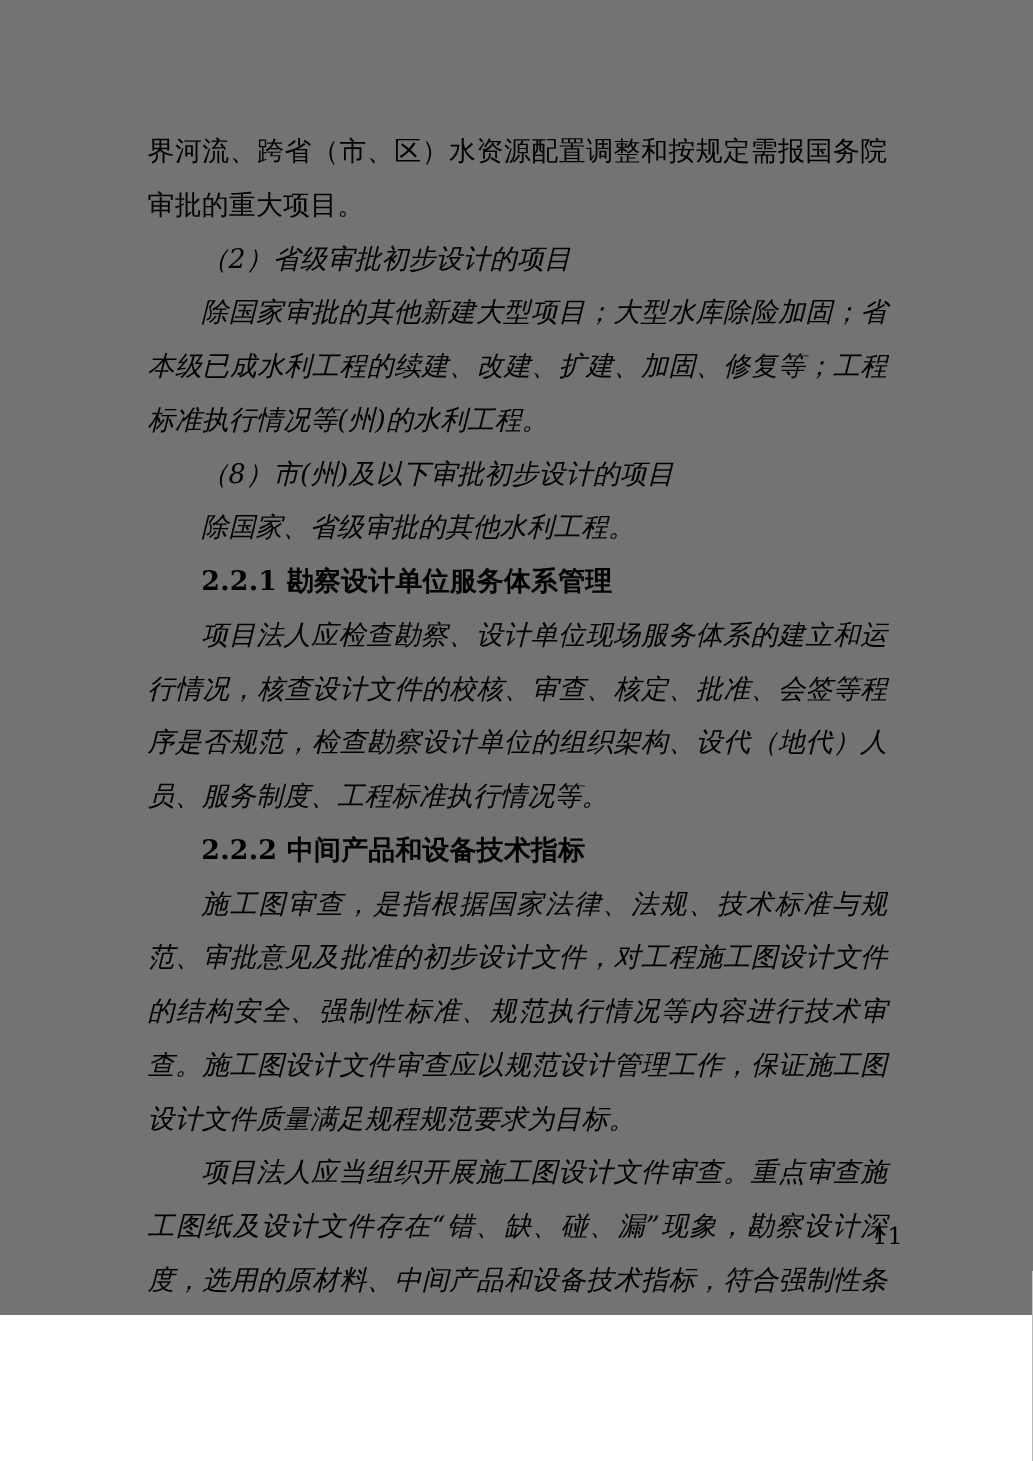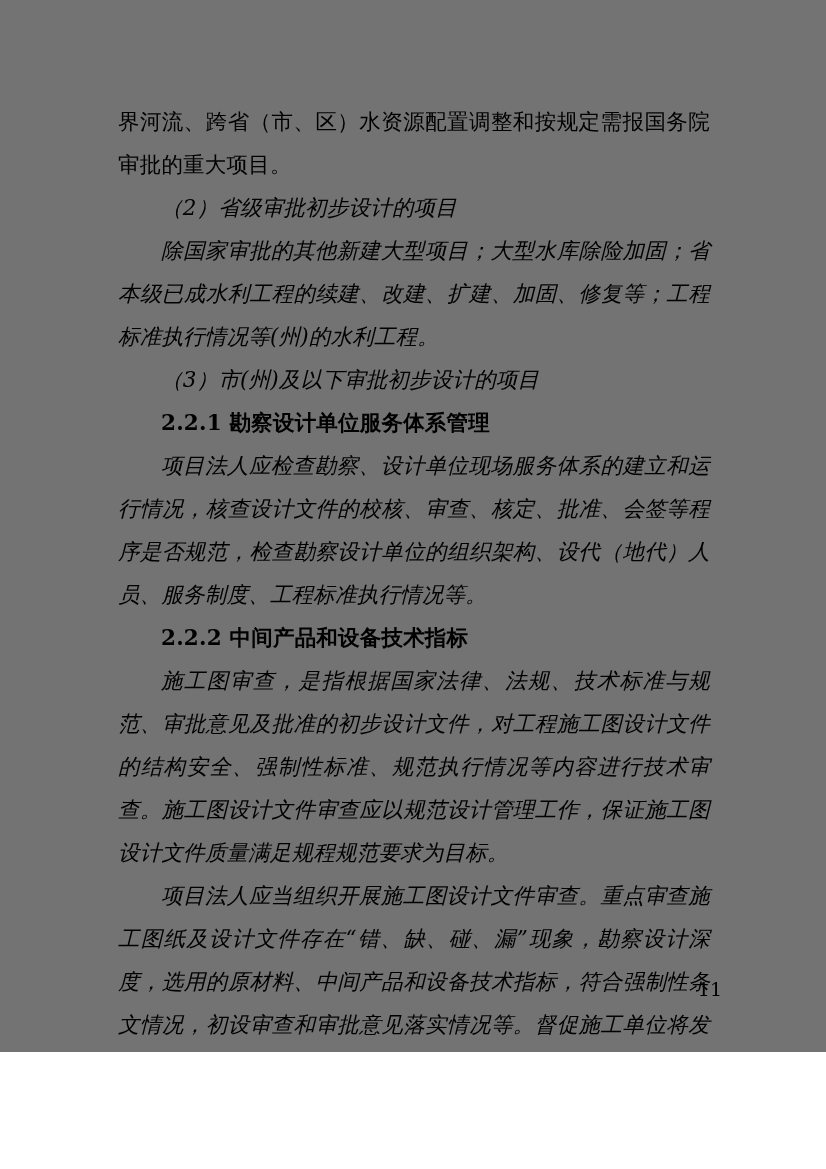--- a/index.html
+++ b/index.html
@@ -51,21 +51,22 @@
   }
 </style>
 </head>
 <body>
 
 <div class="page">
   <div class="content">
     <p class="body">界河流、跨省（市、区）水资源配置调整和按规定需报国务院审批的重大项目。</p>
     <p class="indent">（2）省级审批初步设计的项目</p>
     <p class="indent">除国家审批的其他新建大型项目；大型水库除险加固；省本级已成水利工程的续建、改建、扩建、加固、修复等；工程标准执行情况等(州)的水利工程。</p>
-    <p class="indent">（3）市(州)及以下审批初步设计的项目</p>
+    <p class="indent">（8）市(州)及以下审批初步设计的项目</p>
+    <p class="indent">除国家、省级审批的其他水利工程。</p>
     <p class="heading">2.2.1 勘察设计单位服务体系管理</p>
     <p class="indent">项目法人应检查勘察、设计单位现场服务体系的建立和运行情况，核查设计文件的校核、审查、核定、批准、会签等程序是否规范，检查勘察设计单位的组织架构、设代（地代）人员、服务制度、工程标准执行情况等。</p>
     <p class="heading">2.2.2 中间产品和设备技术指标</p>
     <p class="indent">施工图审查，是指根据国家法律、法规、技术标准与规范、审批意见及批准的初步设计文件，对工程施工图设计文件的结构安全、强制性标准、规范执行情况等内容进行技术审查。施工图设计文件审查应以规范设计管理工作，保证施工图设计文件质量满足规程规范要求为目标。</p>
     <p class="indent">项目法人应当组织开展施工图设计文件审查。重点审查施工图纸及设计文件存在“错、缺、碰、漏”现象，勘察设计深度，选用的原材料、中间产品和设备技术指标，符合强制性条文情况，初设审查和审批意见落实情况等。督促施工单位将发现的设计文件和图纸差错及</p>
   </div>
   <div class="page-number">11</div>
 </div>
 
 </body></html>

